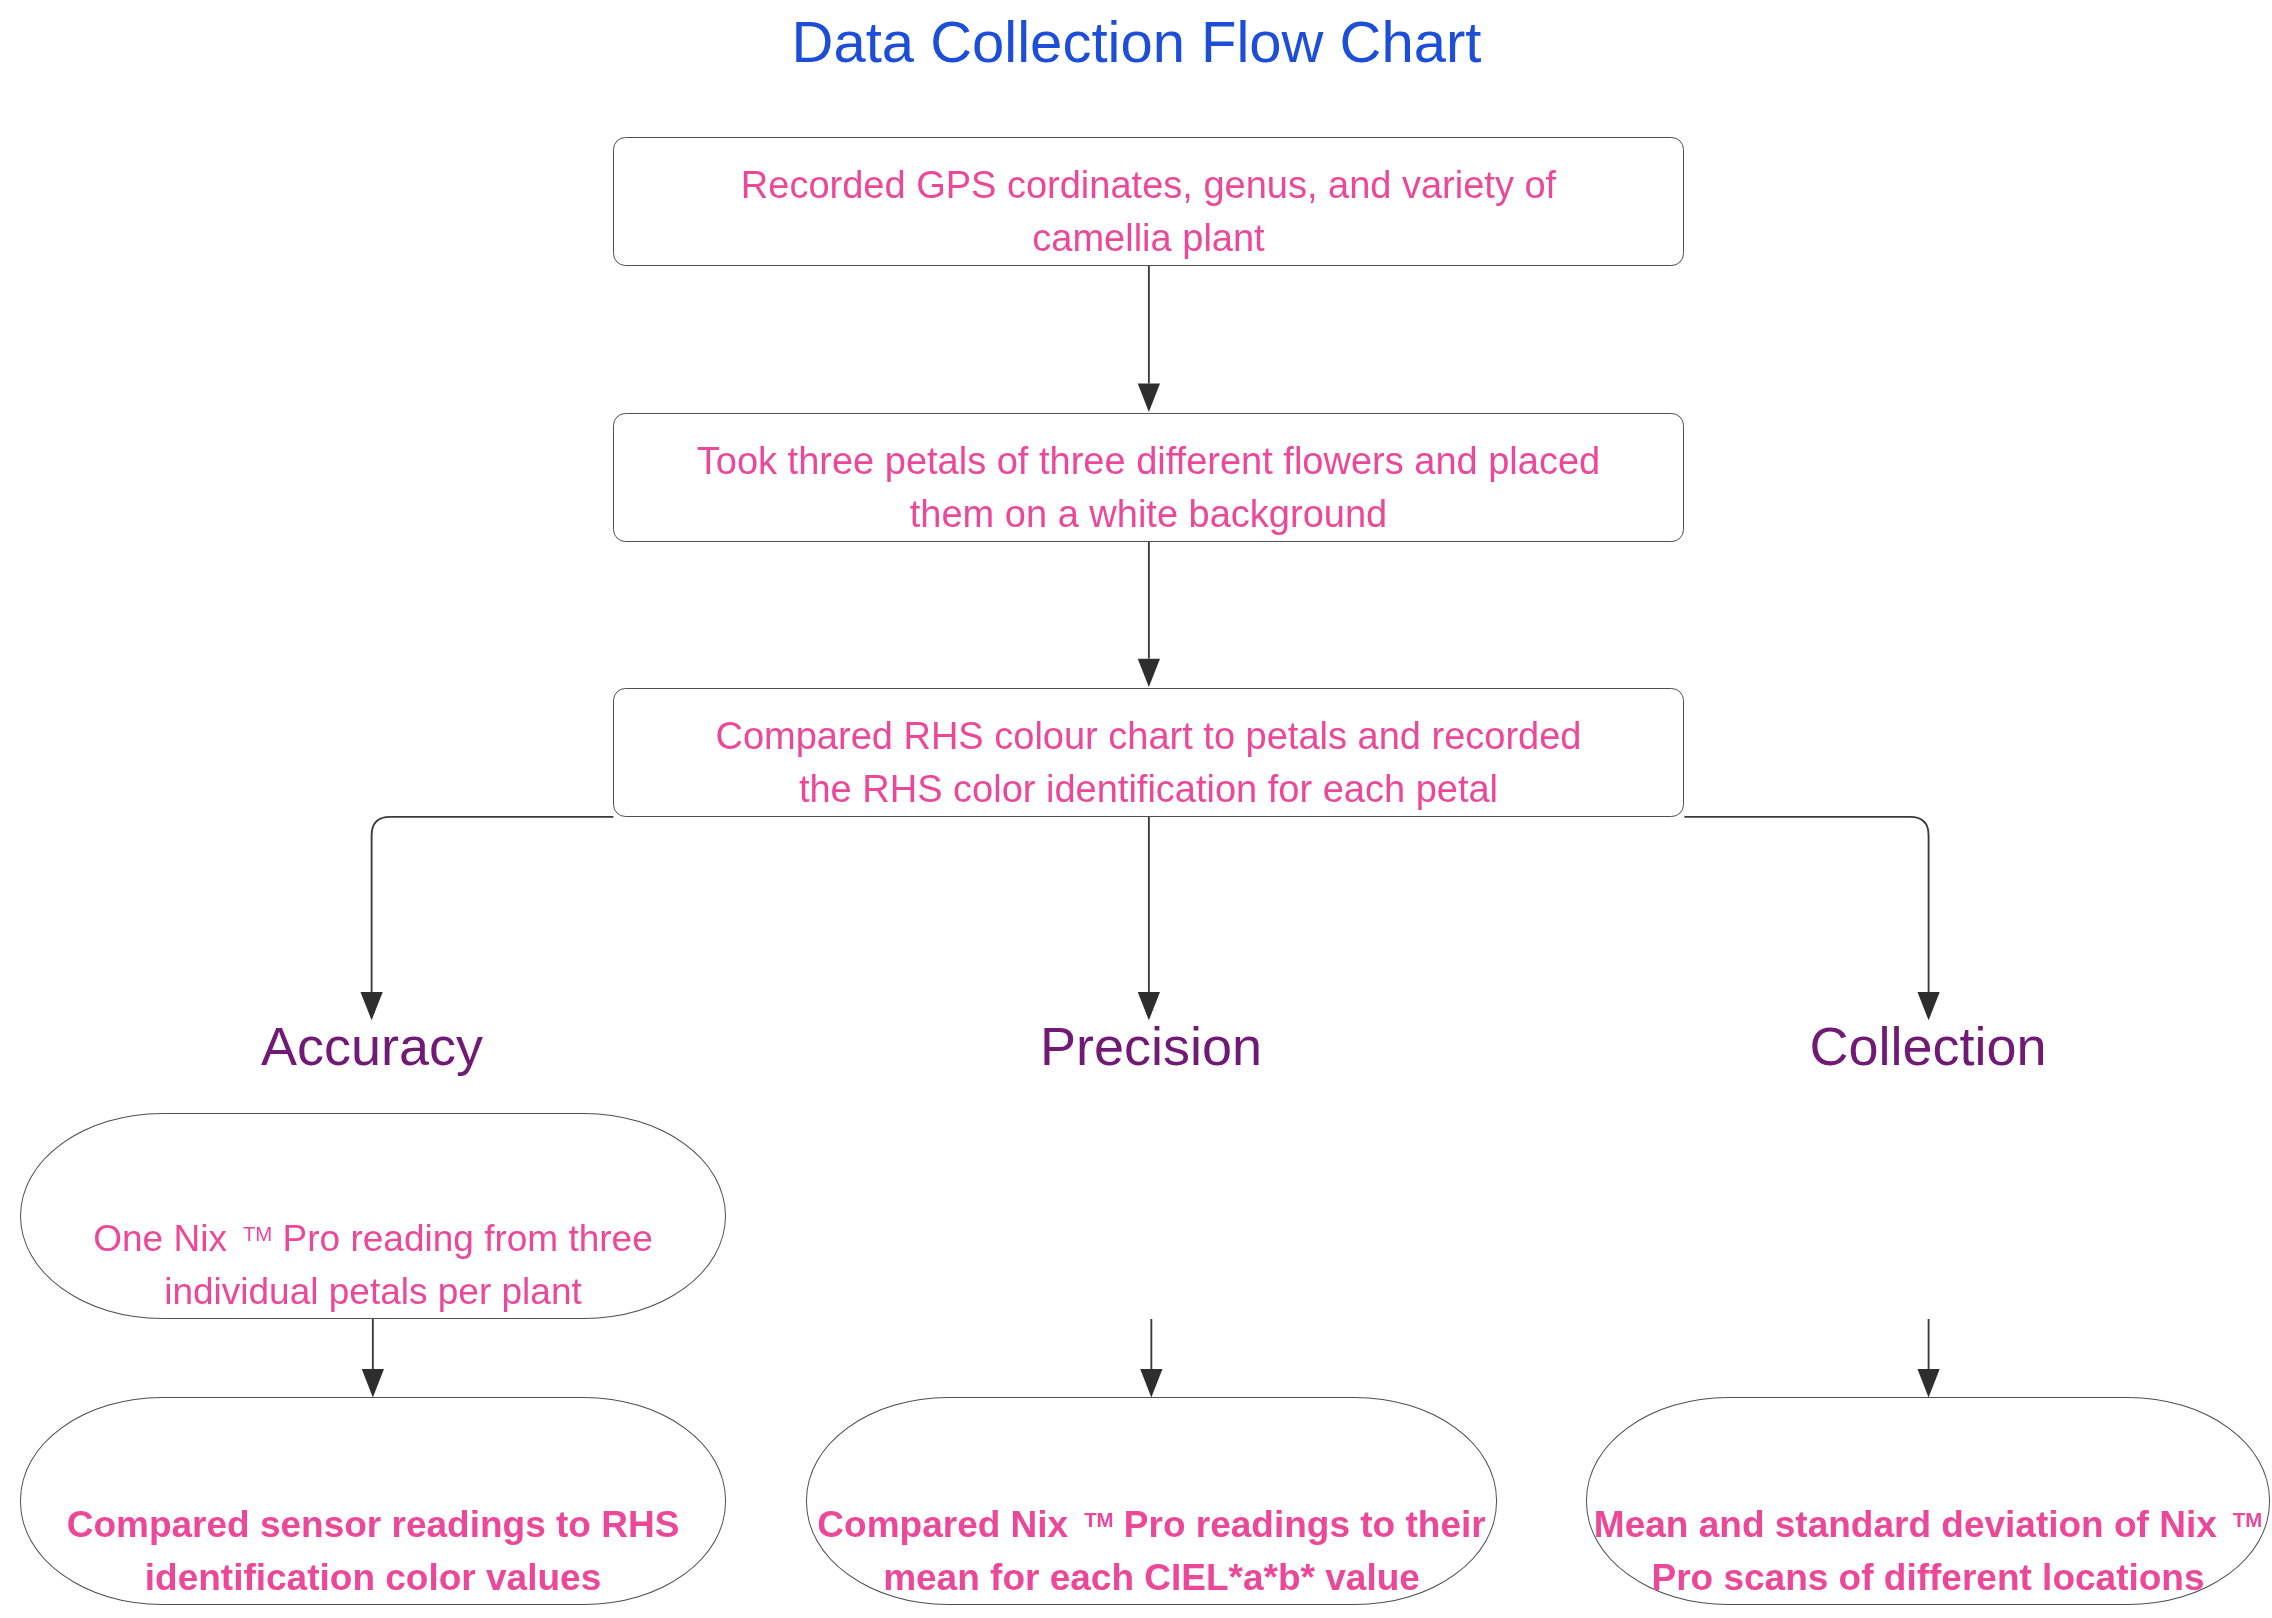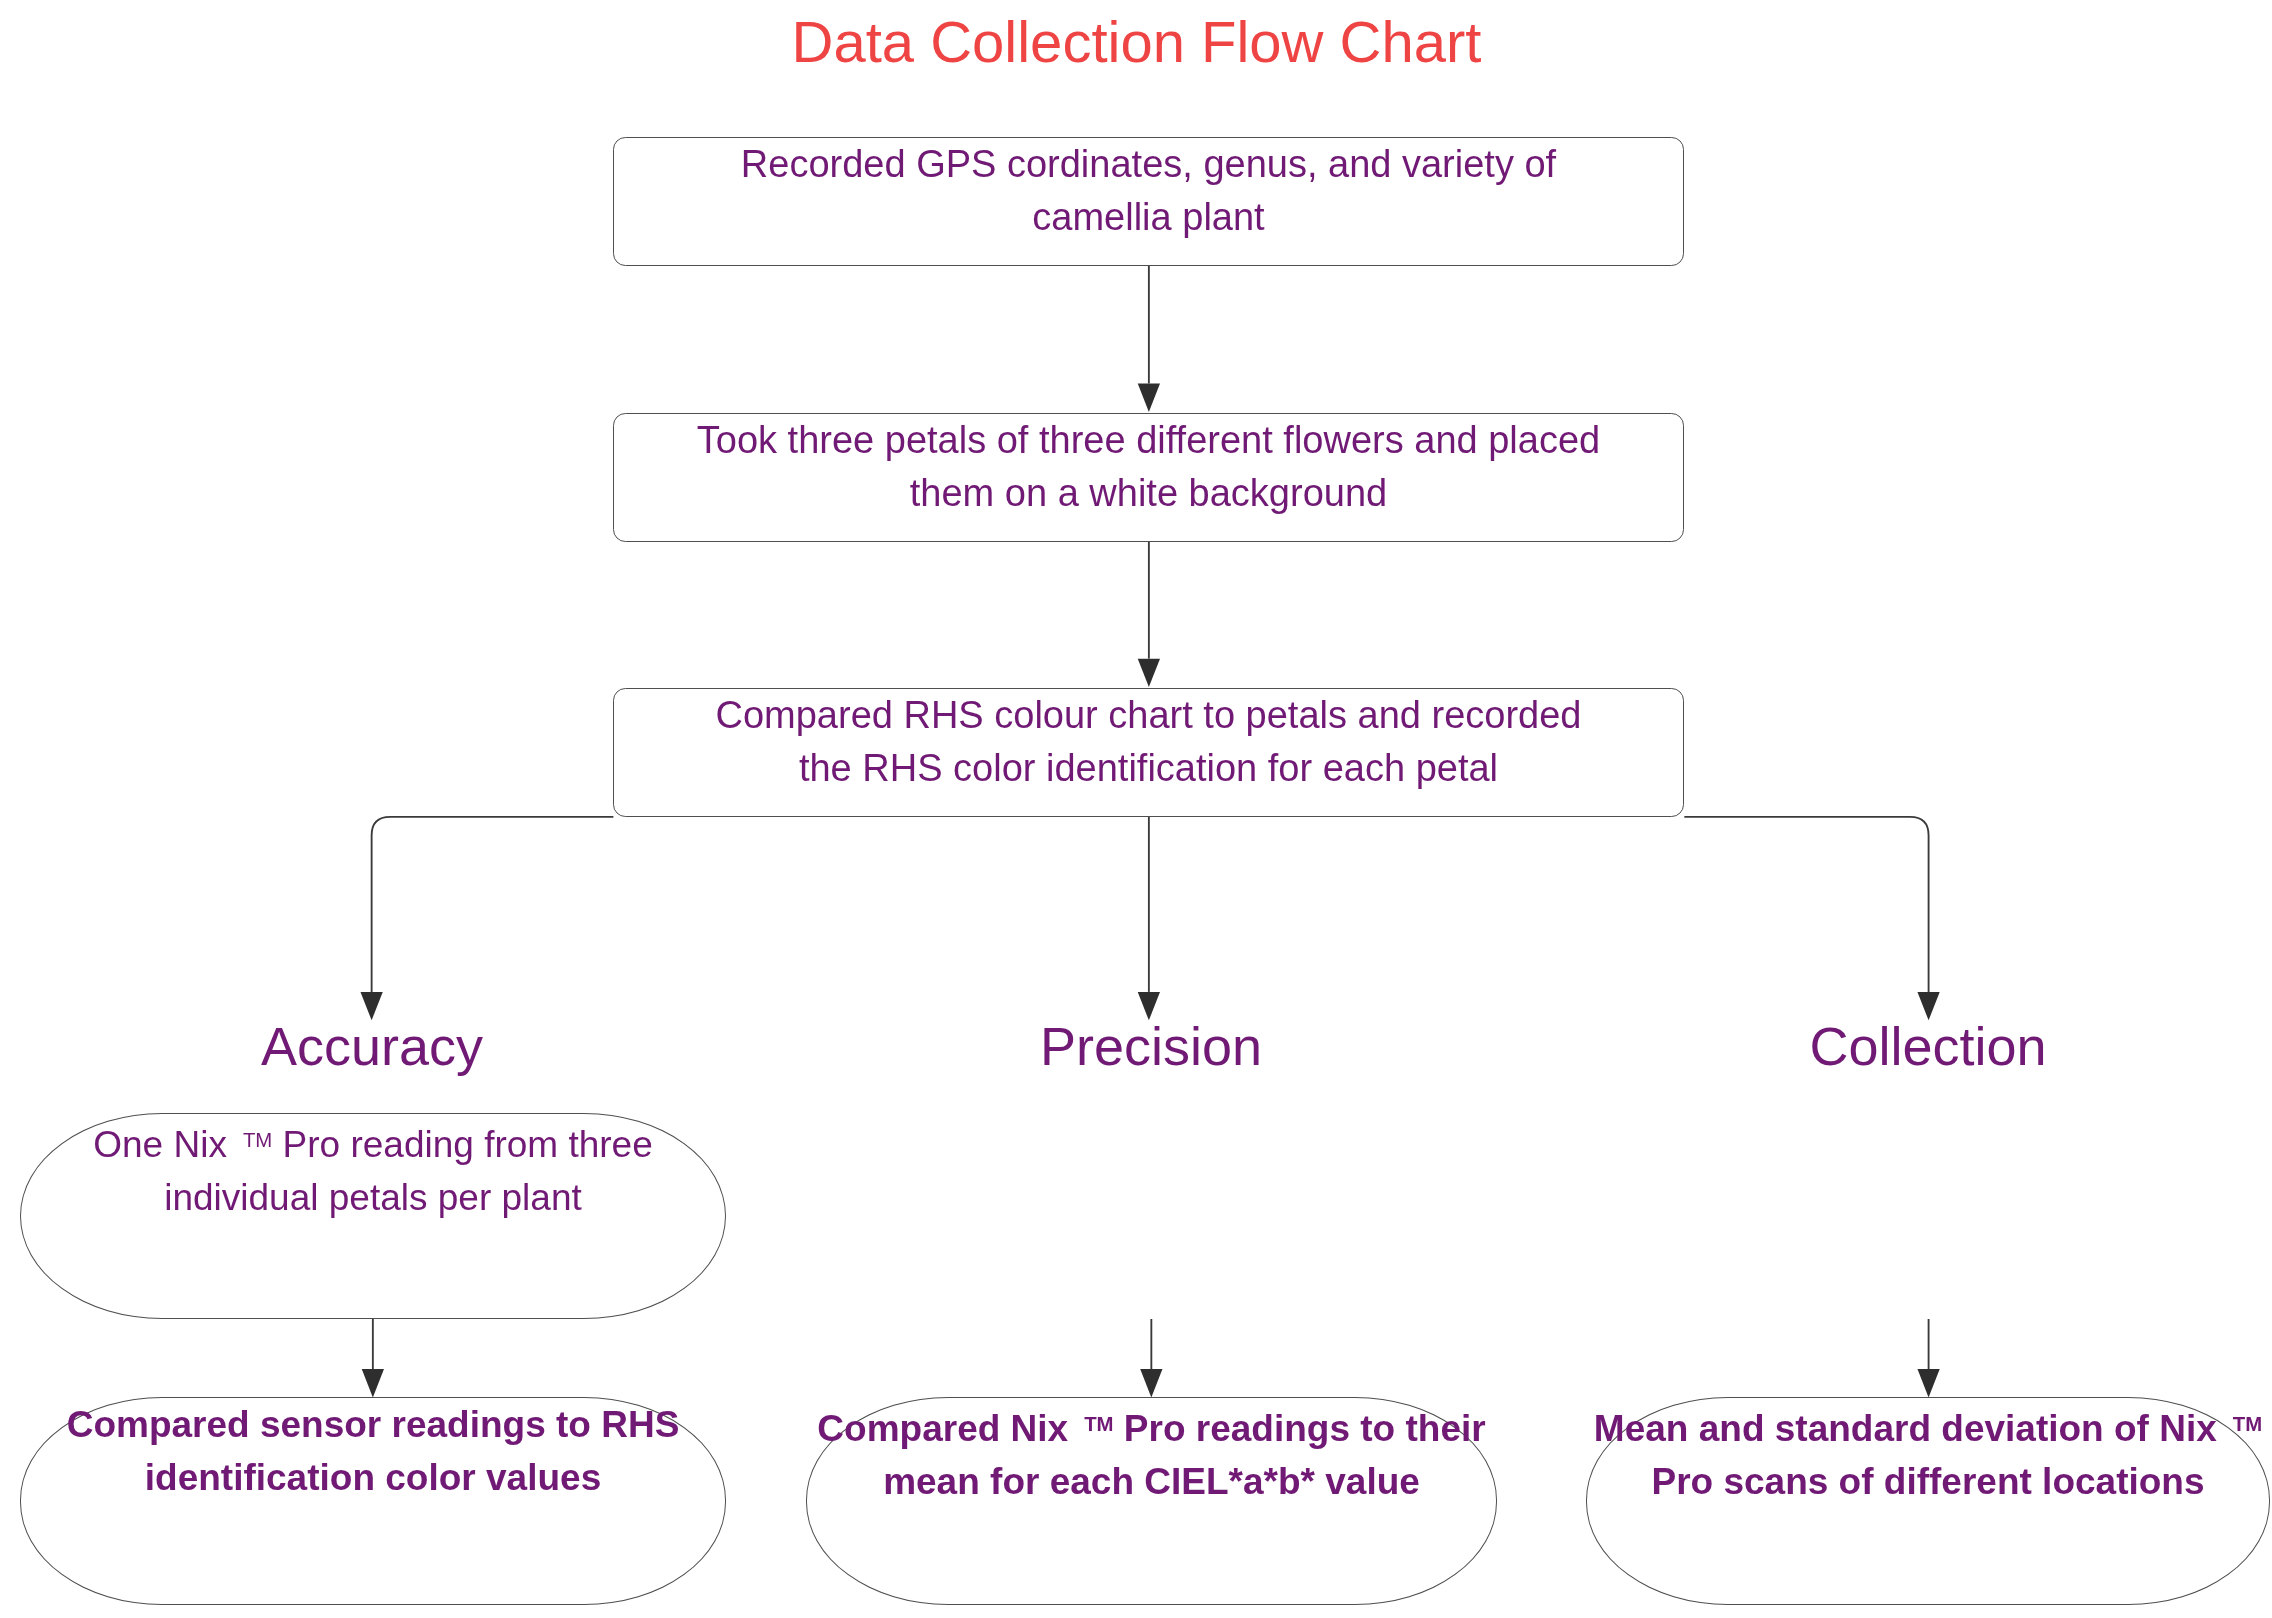--- a/index.html
+++ b/index.html
@@ -17,41 +17,41 @@
     height: 1619px;
     background: #ffffff;
   }
   .page-title {
     position: absolute;
     left: 0; right: 0;
     top: 10px;
     text-align: center;
     font-size: 58px;
     line-height: 64px;
-    color: #ef4444;
+    color: #1d4ed8;
     white-space: nowrap;
   }
   svg.connectors {
     position: absolute;
     left: 0; top: 0;
     width: 2273px;
     height: 1619px;
     z-index: 1;
     pointer-events: none;
   }
   .node {
     position: absolute;
     box-sizing: border-box;
     background: #ffffff;
     border: 1.9px solid #4f4f4f;
     display: flex;
-    align-items: flex-start;
+    align-items: flex-end;
     justify-content: center;
     text-align: center;
-    color: #701a75;
+    color: #ec4899;
     z-index: 2;
     white-space: nowrap;
   }
   .rect-node {
     left: 613px;
     width: 1071px;
     height: 129px;
     border-radius: 12.4px;
     font-size: 38px;
     line-height: 53px;

